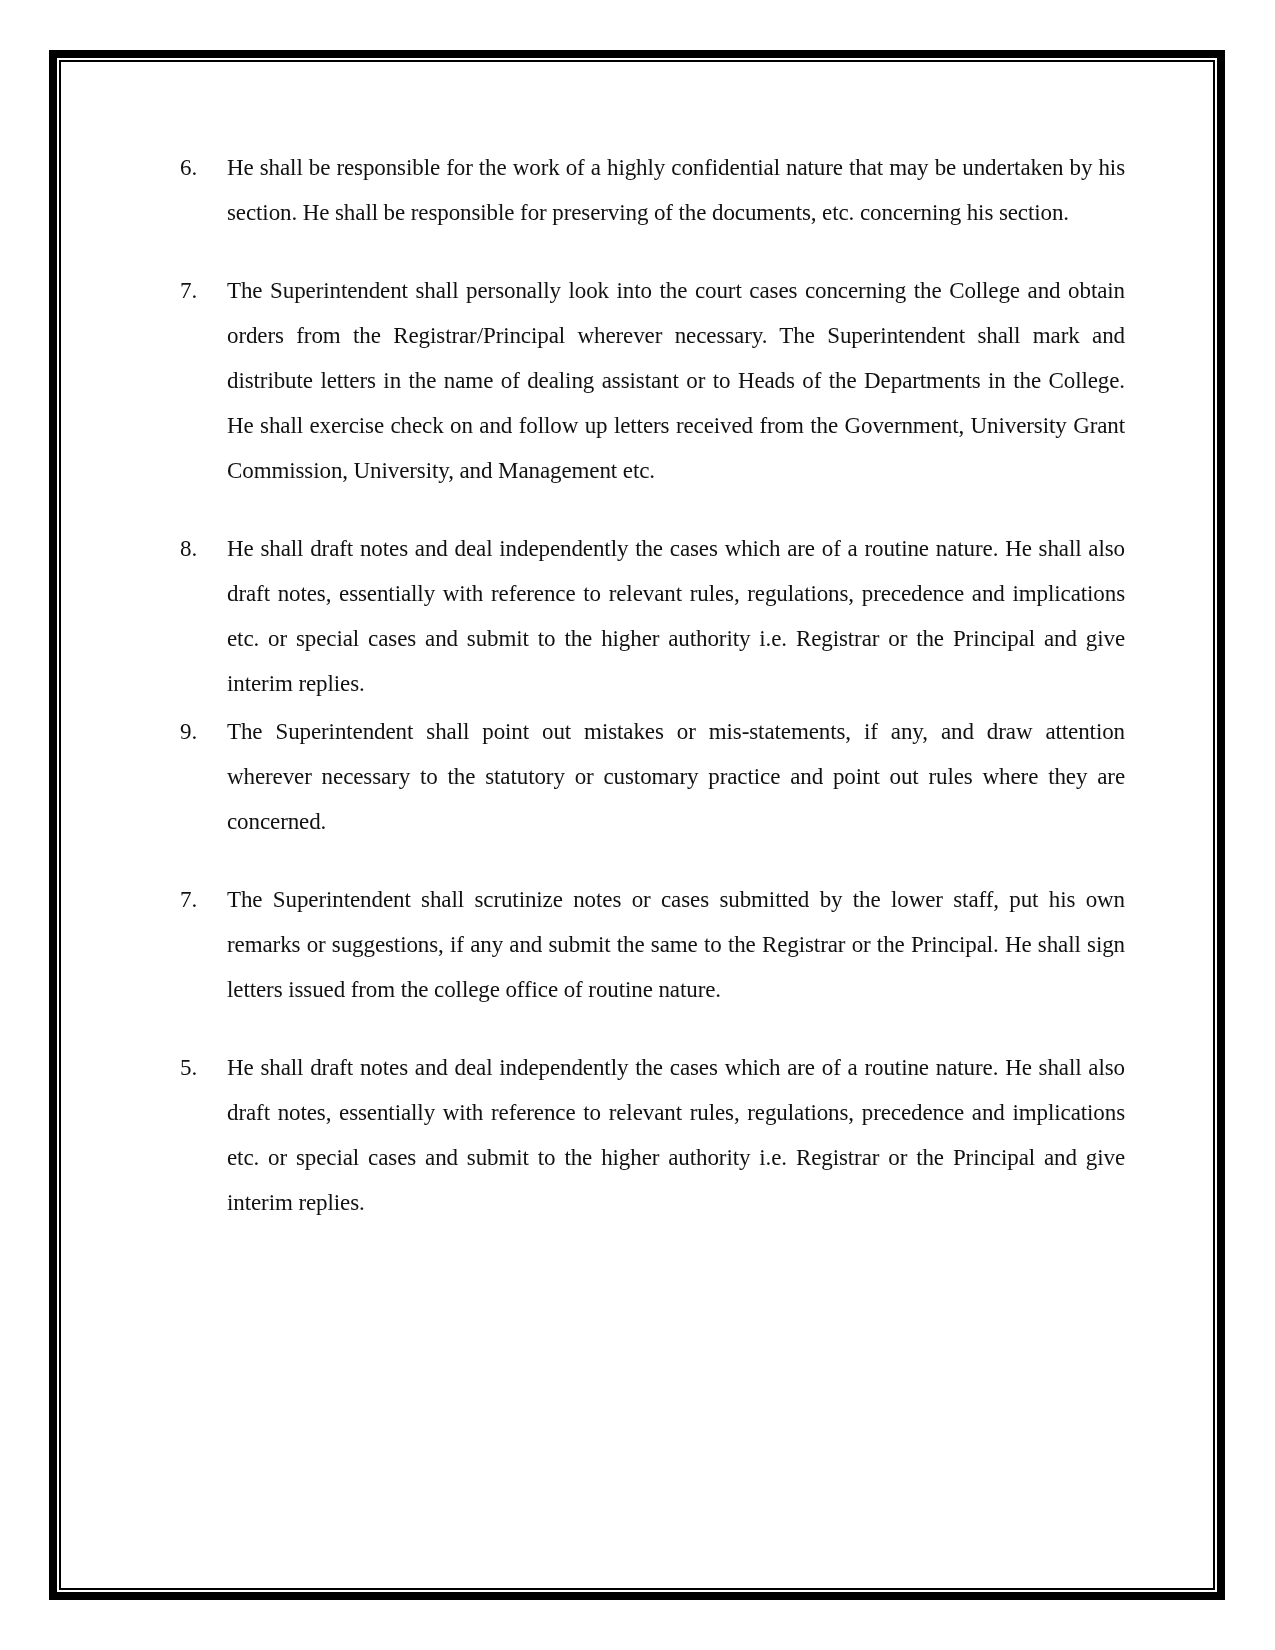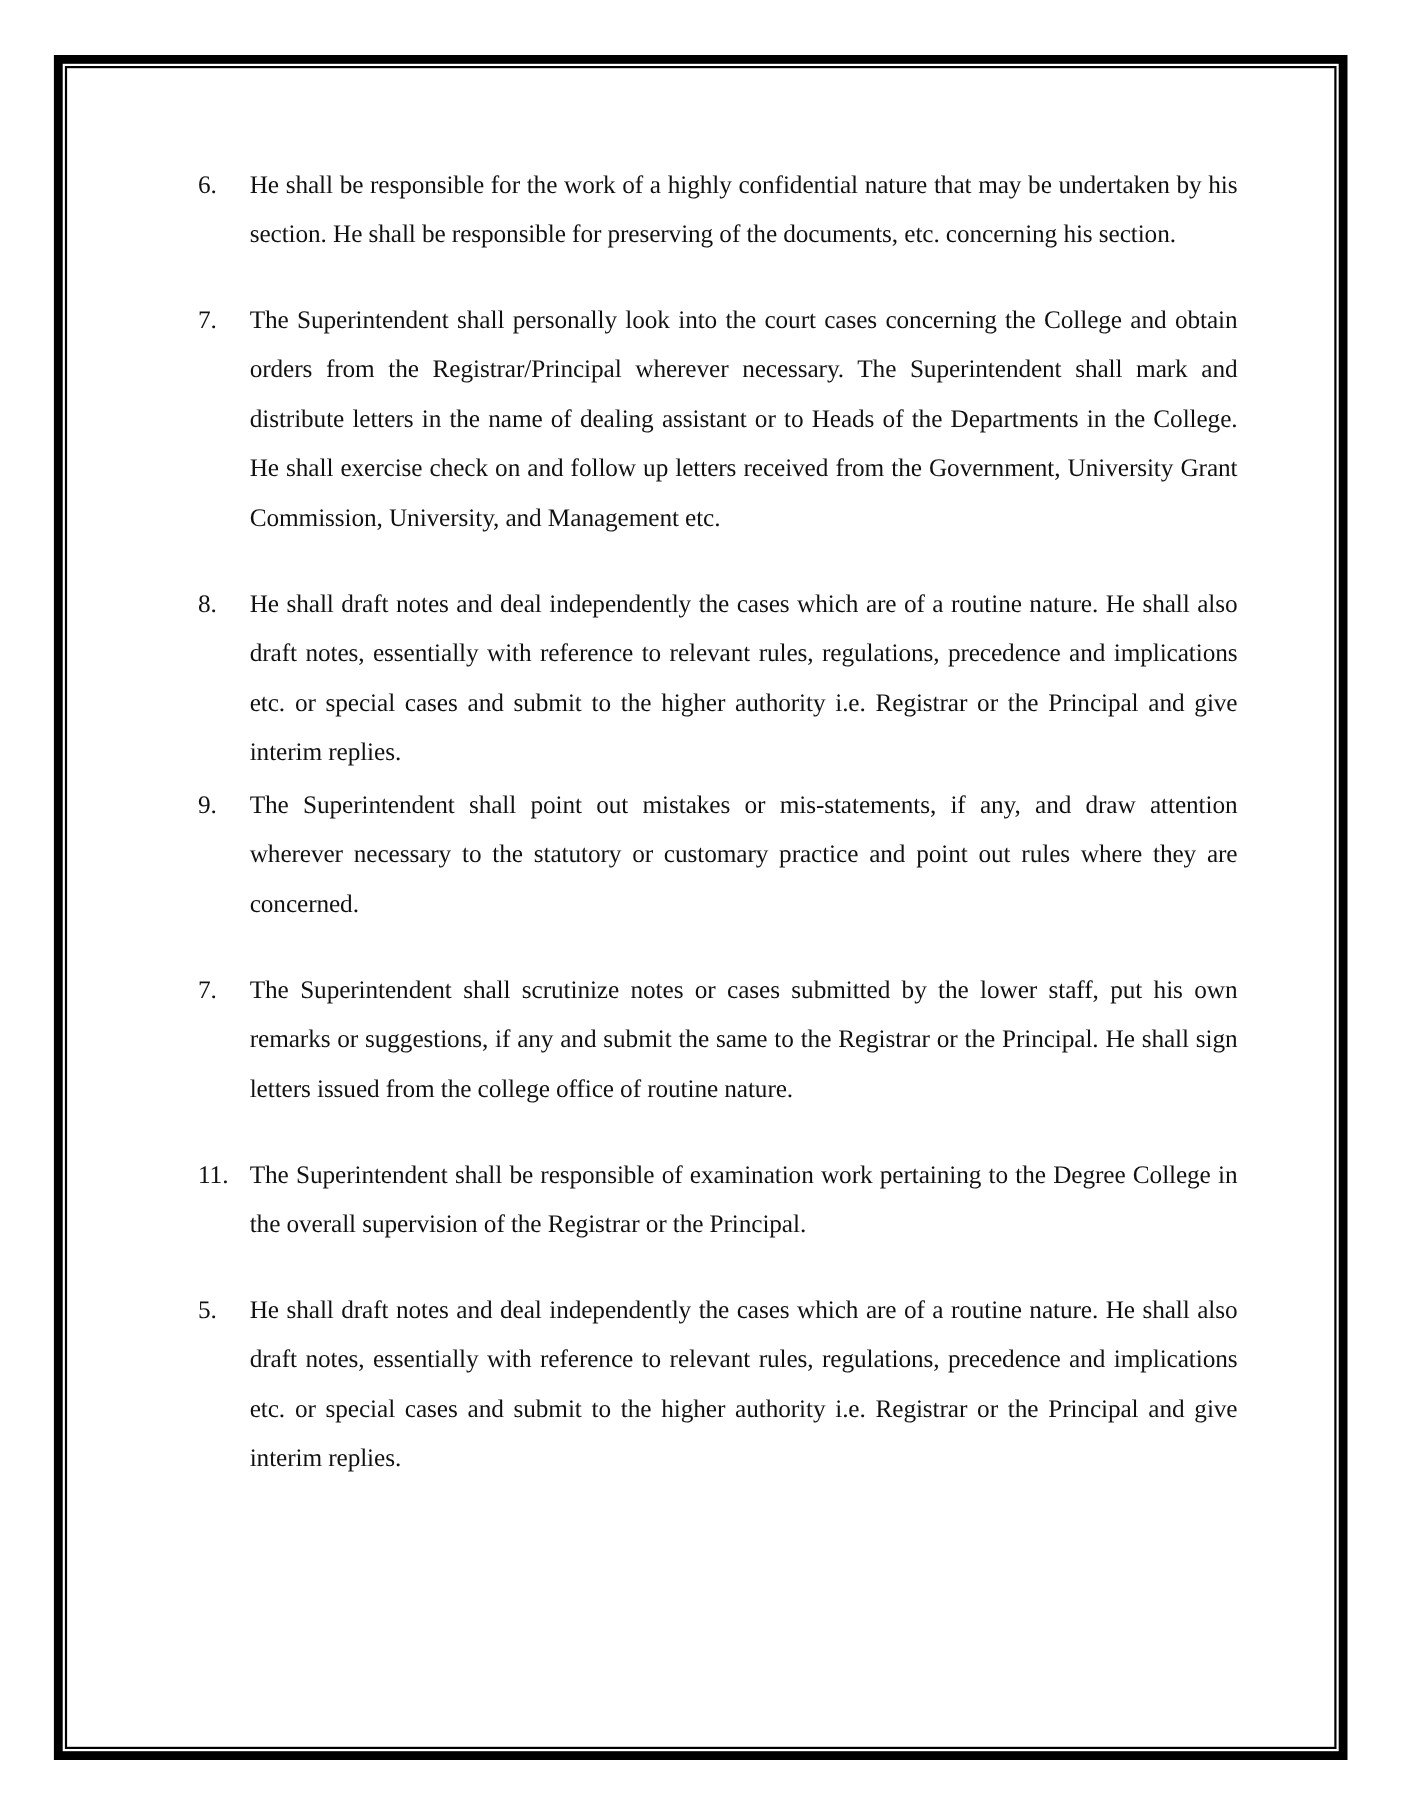--- a/index.html
+++ b/index.html
@@ -90,24 +90,20 @@
     <div class="item">
       <span class="num">9.</span>
       <span class="txt">The Superintendent shall point out mistakes or mis-statements, if any, and draw attention wherever necessary to the statutory or customary practice and point out rules where they are concerned.</span>
     </div>
 
     <div class="item">
       <span class="num">7.</span>
       <span class="txt">The Superintendent shall scrutinize notes or cases submitted by the lower staff, put his own remarks or suggestions, if any and submit the same to the Registrar or the Principal. He shall sign letters issued from the college office of routine nature.</span>
     </div>
 
-    <div class="item">
-      <span class="num">11.</span>
-      <span class="txt">The Superintendent shall be responsible of examination work pertaining to the Degree College in the overall supervision of the Registrar or the Principal.</span>
-    </div>
 
     <div class="item">
       <span class="num">5.</span>
       <span class="txt">He shall draft notes and deal independently the cases which are of a routine nature. He shall also draft notes, essentially with reference to relevant rules, regulations, precedence and implications etc. or special cases and submit to the higher authority i.e. Registrar or the Principal and give interim replies.</span>
     </div>
 
   </div>
 </div>
 
 </body></html>

